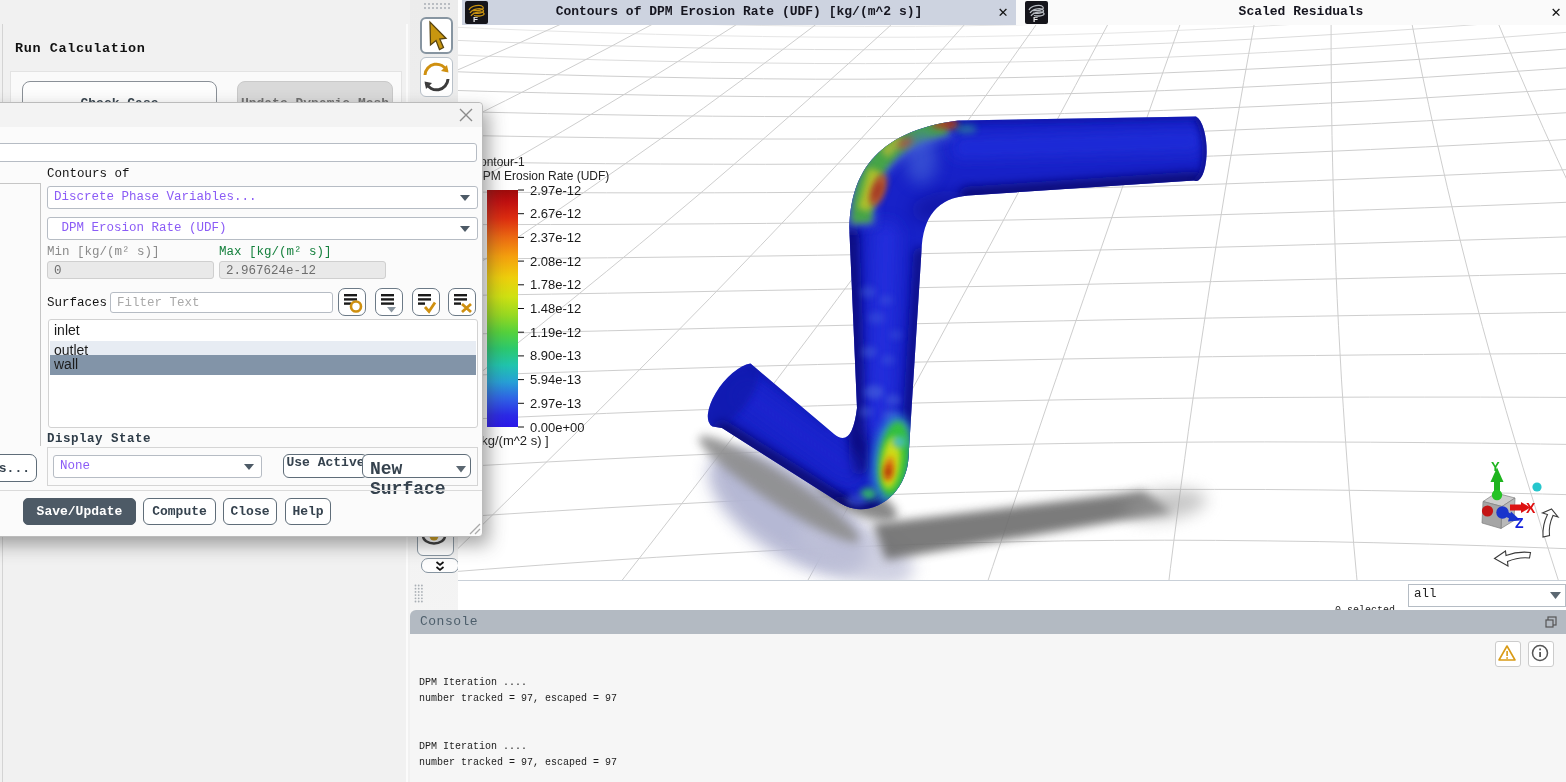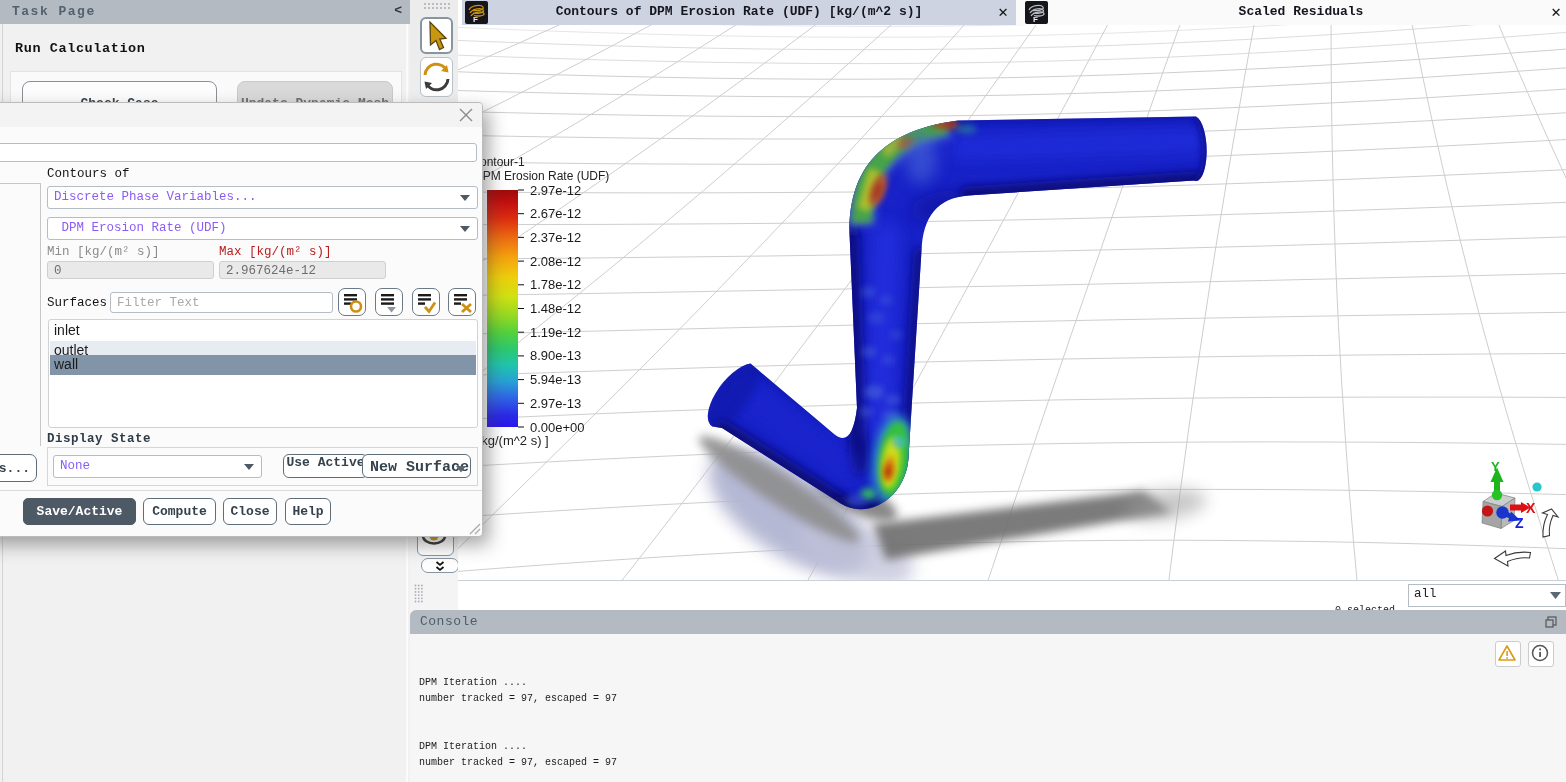--- a/index.html
+++ b/index.html
@@ -47,24 +47,20 @@
   .dbtn{position:absolute;background:#fff;border:1.5px solid #5f6d79;border-radius:6px;
     font-size:13px;font-weight:bold;color:#35424e;text-align:center;font-family:"Liberation Mono",monospace;}
   #savebtn{background:#4d5a66;color:#fff;border:1.5px solid #4d5a66;}
   .listrow{position:absolute;left:1px;width:426px;height:20px;font-family:"Liberation Sans",sans-serif;
      font-size:14px;color:#1b1b1b;padding:1px 0 0 4px;box-sizing:border-box;}
 </style></head>
 <body>
 <div id="page">
 
   <div class="abs" id="taskpanel">
-    <div class="abs" id="taskhdr">
-        <span class="t">Task Page</span>
-        <span class="c">&lt;</span>
-      </div>
     <div class="abs" id="runcalc">Run Calculation</div>
     <div class="abs" id="taskinner"></div>
     <div class="abs" id="panelL"></div>
     <div class="abs" id="panelR"></div>
     <div class="tbtn" style="left:22px;width:195px;border:1px solid #8a9097;background:#fdfdfd;top:81px;">Check Case</div>
     <div class="tbtn" style="left:237px;width:156px;border:1px solid #c9c9c9;background:#d9d9d9;color:#6f6f6f;top:81px;">Update Dynamic Mesh</div>
   </div>
 
   <div class="abs" id="strip">
     <svg width="30" height="12" style="position:absolute;left:13px;top:2px;">
@@ -388,21 +384,21 @@
     <div class="lbl" style="left:66px;top:64px;">Contours of</div>
     <div class="combo" style="left:66px;top:83px;width:429px;height:21px;">
       <span class="tx">Discrete Phase Variables...</span>
         <span class="ar"></span>
       </div>
     <div class="combo" style="left:66px;top:114px;width:429px;height:21px;">
       <span class="tx">&nbsp;DPM Erosion Rate (UDF)</span>
         <span class="ar"></span>
       </div>
     <div class="lbl" style="left:66px;top:142px;color:#8b8b8b;">Min [kg/(m² s)]</div>
-    <div class="lbl" style="left:238px;top:142px;color:#b91c1c;">Max [kg/(m² s)]</div>
+    <div class="lbl" style="left:238px;top:142px;color:#15803d;">Max [kg/(m² s)]</div>
     <div class="dfield" style="left:66px;top:158px;width:165px;height:16px;">
         <span>0</span>
       </div>
     <div class="dfield" style="left:238px;top:158px;width:165px;height:16px;">
         <span>2.967624e-12</span>
       </div>
     <div class="lbl" style="left:66px;top:193px;">Surfaces</div>
     <div class="combo" style="left:129px;top:189px;width:221px;height:19px;">
         <span class="tx" style="color:#a9a9a9;">Filter Text</span>
       </div>
@@ -445,29 +441,29 @@
       <div class="listrow" style="top:21px;background:#e7ecf3;">outlet</div>
       <div class="listrow" style="top:35px;background:#8294a8;">wall</div>
     </div>
     <div class="lbl" style="left:66px;top:329px;font-weight:bold;letter-spacing:0.5px;color:#2e3c48;">Display State</div>
     <div class="abs" style="left:66px;top:344px;width:429px;height:37px;border:1px solid #d5d5d5;"></div>
     <div class="combo" style="left:72px;top:352px;width:207px;height:21px;">
         <span class="tx">None</span>
         <span class="ar"></span>
       </div>
     <div class="dbtn" style="left:302px;top:351px;width:85px;height:24px;padding-top:0;box-sizing:border-box;">Use Active</div>
-    <div class="dbtn" style="left:381px;top:351px;width:109px;height:24px;padding-top:4px;box-sizing:border-box;text-align:left;padding-left:7px;font-size:15px;">New Surface
+    <div class="dbtn" style="left:381px;top:351px;width:109px;height:24px;padding-top:4px;box-sizing:border-box;text-align:left;padding-left:7px;font-size:18px;">New Surface
       <svg width="10" height="7" style="position:absolute;right:4px;top:11px;">
           <path d="M0 0 h10 l-5 6.5 z" fill="#5b6771"></path>
         </svg>
     </div>
 
     <div class="dbtn" style="left:-30px;top:351px;width:86px;height:28px;padding-top:6px;box-sizing:border-box;text-align:right;padding-right:6px;border-radius:7px;">s...</div>
     <div class="abs" style="left:0;top:387px;width:501px;height:0;border-top:1px solid #dadada;"></div>
-    <div class="dbtn" id="savebtn" style="left:42px;top:395px;width:113px;height:27px;padding-top:5px;box-sizing:border-box;border-radius:5px;">Save/Active</div>
+    <div class="dbtn" id="savebtn" style="left:42px;top:395px;width:113px;height:27px;padding-top:5px;box-sizing:border-box;border-radius:5px;">Save/Update</div>
     <div class="dbtn" style="left:162px;top:395px;width:73px;height:27px;padding-top:5px;box-sizing:border-box;">Compute</div>
     <div class="dbtn" style="left:242px;top:395px;width:54px;height:27px;padding-top:5px;box-sizing:border-box;">Close</div>
     <div class="dbtn" style="left:304px;top:395px;width:46px;height:27px;padding-top:5px;box-sizing:border-box;">Help</div>
     <svg width="13" height="13" style="position:absolute;right:1px;bottom:1px;">
         <path d="M12 2 L2 12 M12 7 L7 12" stroke="#a9a9a9" stroke-width="1.3"></path>
       </svg>
   </div>
 
 </div>
 

